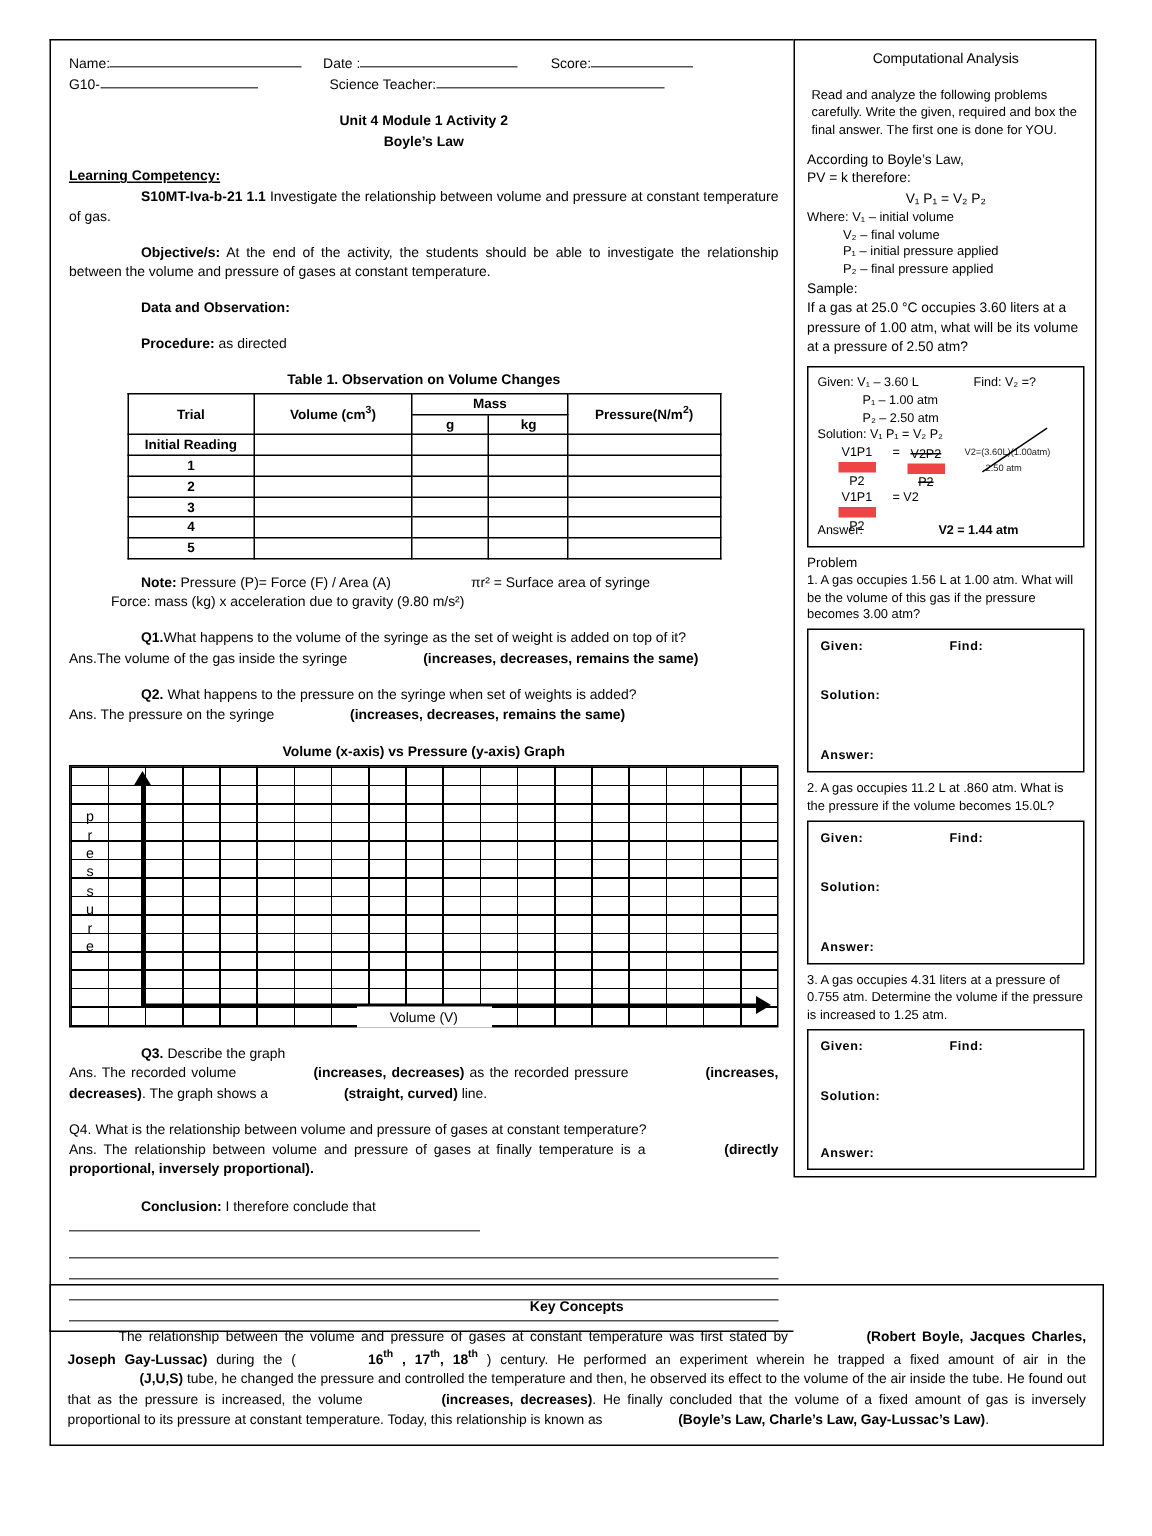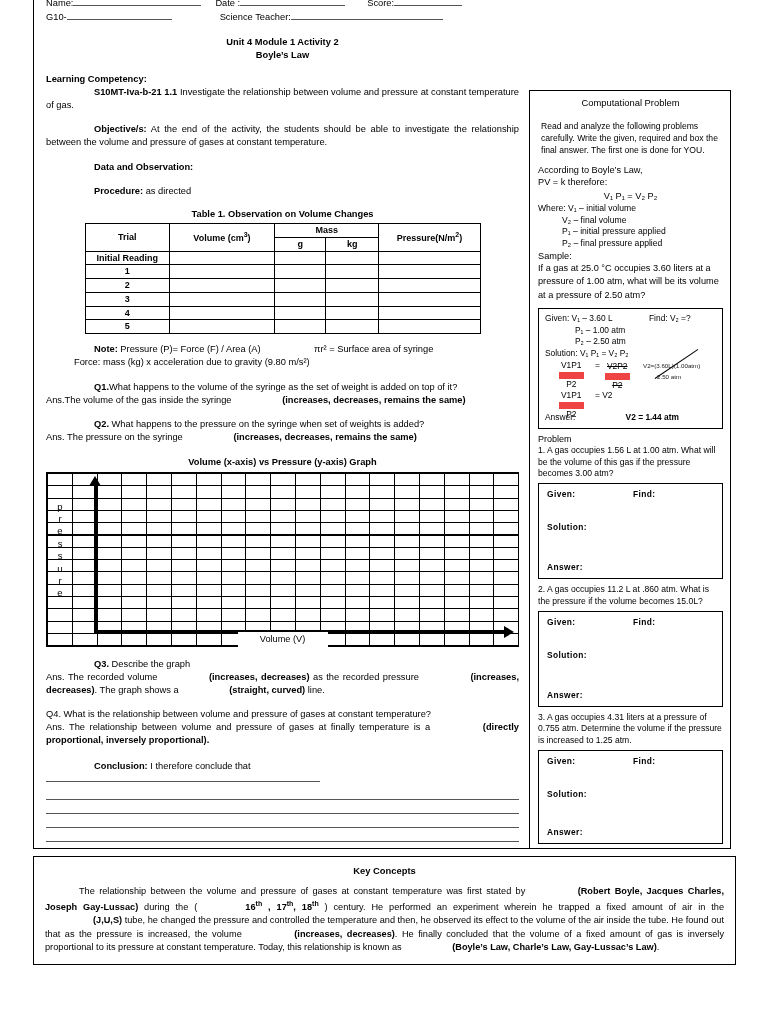--- a/index.html
+++ b/index.html
@@ -13,21 +13,21 @@
   .page {
     position: relative;
     width: 768px; height: 1024px;
     background: #fff;
     padding: 26px 32px 20px 33px;
   }
 
   
   .top-region {
     display: flex;
-    align-items: flex-end;
+    align-items: flex-start;
     height: 823px;
   }
   .main-box {
     width: 496px;
     border: 1.5px solid #000;
     border-right: none;
     padding: 9px 10px 6px 12px;
     font-size: 9.3px;
     line-height: 1.42;
   }
@@ -38,21 +38,21 @@
     font-size: 8.6px;
     line-height: 1.34;
   }
 
   
   .hdr-row { display: flex; white-space: nowrap; margin-bottom: 1px; }
   .sp { display: inline-block; }
 
   .title-block { text-align: center; font-weight: bold; margin-top: 11px; line-height: 1.45; }
 
-  .sec-head { font-weight: bold; margin-top: 10px; }
+  .sec-head { font-weight: bold; text-decoration: underline; margin-top: 10px; }
   .para { margin-top: 2px; text-align: justify; }
   .para.tight { margin-top: 0; }
   .gap { margin-top: 11px; }
   b { font-weight: bold; margin-left: 48px; }
 
   
   .tbl-cap { text-align: center; font-weight: bold; margin-top: 10px; margin-bottom: 2px; font-size: 9.3px; }
   table.data {
     border-collapse: collapse;
     width: 396px;
@@ -405,21 +405,21 @@
         <div class="blank-line"></div>
         <div class="blank-line"></div>
         <div class="blank-line"></div>
         <div class="blank-line"></div>
       </div>
 
     </div>
 
     <div class="sidebar-box">
 
-      <div class="sb-title">Computational Problem</div>
+      <div class="sb-title">Computational Analysis</div>
 
       <div class="sb-p" style="padding-left:3px;margin-top:12px;">Read and analyze the following problems carefully. Write the given, required and box the final answer. The first one is done for YOU.</div>
 
       <div class="sb-block">
         <div style="font-size:9.2px">According to Boyle’s Law,</div>
         <div style="font-size:9.2px">PV = k therefore:</div>
         <div class="sb-eq">V₁ P₁ = V₂ P₂</div>
       </div>
 
       <div>

